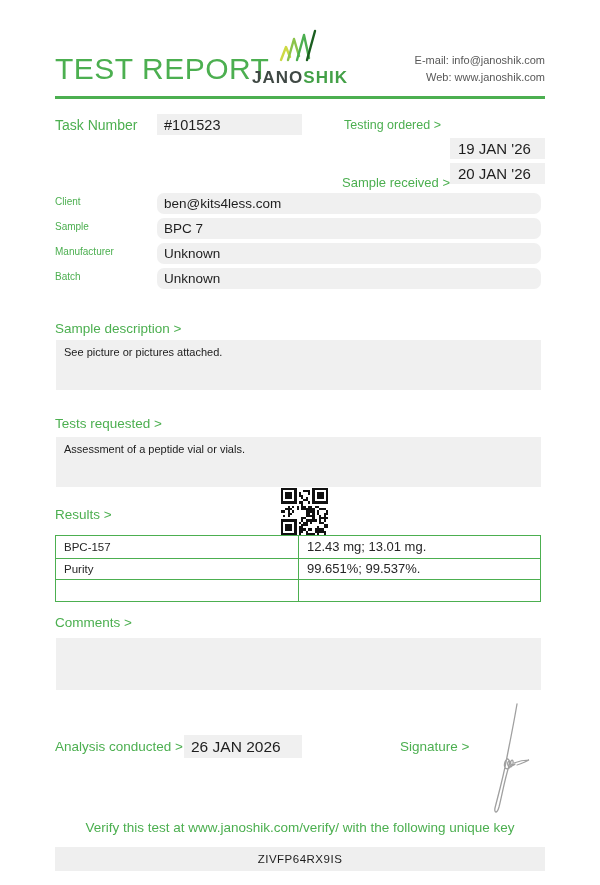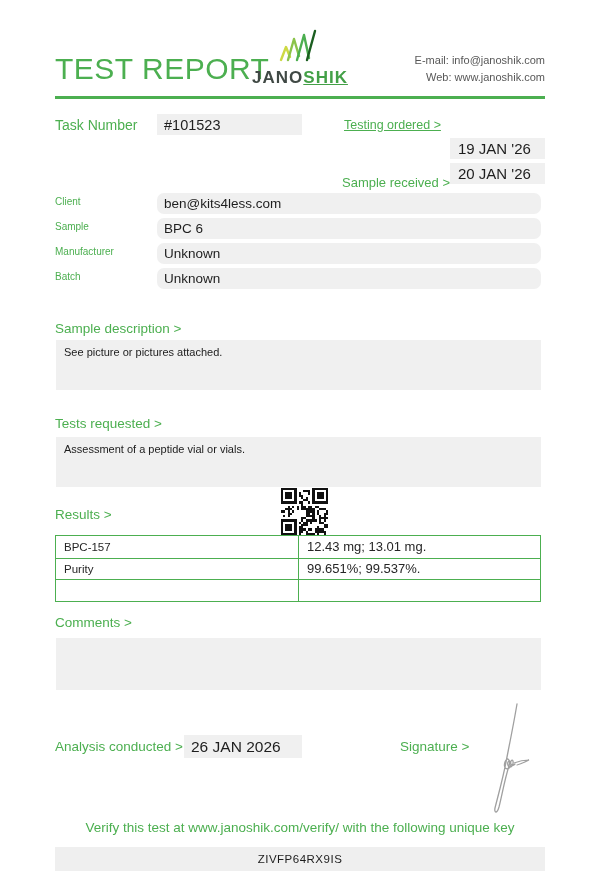--- a/index.html
+++ b/index.html
@@ -10,33 +10,33 @@
   html,body{width:600px;height:885px;background:#ffffff;overflow:hidden;}
   body{font-family:"Liberation Sans",sans-serif;color:var(--dark);position:relative;}
   .page{position:absolute;inset:0;width:600px;height:648px;background:#fff;}
   .abs{position:absolute;}
 
   .title{left:55px;top:52px;font-size:30px;letter-spacing:.5px;color:var(--green);font-weight:400;white-space:nowrap;}
 
   .logo{left:250px;top:28px;width:100px;text-align:center;}
   .logo-word{font-size:17px;font-weight:700;letter-spacing:1px;white-space:nowrap;}
   .logo-word .dk{color:var(--logo-dark);}
-  .logo-word .gr{color:#43a047;text-decoration:underline;}
+  .logo-word .gr{color:#43a047;}
 
   .contact{top:52px;left:345px;width:200px;text-align:right;font-size:11px;line-height:1.55;color:var(--contact-gray);}
 
   .rule{left:55px;top:96px;width:490px;height:3px;background:var(--green);}
 
   .lbl{color:var(--green);font-size:13px;white-space:nowrap;}
   .val-box{background:var(--box-gray);display:flex;align-items:center;padding-left:7px;font-size:13.5px;color:#1e1e1e;}
 
   .task-lbl{left:55px;top:117px;font-size:14px;}
   .task-box{left:157px;top:114px;width:145px;height:21px;font-size:14.5px;}
 
-  .date-lbl1{left:344px;top:118px;font-size:12.5px;text-decoration:underline;}
+  .date-lbl1{left:344px;top:118px;font-size:12.5px;}
   .date-lbl2{left:342px;top:143px;font-size:13px;margin-top:32px;}
   .date-box{width:95px;height:21px;font-size:15px;justify-content:flex-start;padding-left:8px;white-space:nowrap;margin-top:24px;}
   .date-box1{left:450px;top:114px;}
   .date-box2{left:450px;top:139px;}
 
   .info-lbl{left:55px;width:100px;font-size:10px;}
   .info-box{left:157px;width:384px;height:21px;border-radius:7px;}
 
   .sec-lbl{left:55px;font-size:13.5px;color:var(--green);}
   .sec-box{left:56px;width:485px;background:var(--box-gray);font-size:11px;color:#1c1c1c;padding:6px 8px;}
@@ -88,21 +88,21 @@
 
   <div class="abs lbl date-lbl1">Testing ordered  &gt;</div>
   <div class="abs val-box date-box date-box1">19 JAN '26</div>
   <div class="abs lbl date-lbl2">Sample received &gt;</div>
   <div class="abs val-box date-box date-box2">20 JAN '26</div>
 
   <div class="abs lbl info-lbl" style="top:196px">Client</div>
   <div class="abs val-box info-box" style="top:193px">ben@kits4less.com</div>
 
   <div class="abs lbl info-lbl" style="top:221px">Sample</div>
-  <div class="abs val-box info-box" style="top:218px">BPC 6</div>
+  <div class="abs val-box info-box" style="top:218px">BPC 7</div>
 
   <div class="abs lbl info-lbl" style="top:246px">Manufacturer</div>
   <div class="abs val-box info-box" style="top:243px">Unknown</div>
 
   <div class="abs lbl info-lbl" style="top:271px">Batch</div>
   <div class="abs val-box info-box" style="top:268px">Unknown</div>
 
   <div class="abs sec-lbl" style="top:321px">Sample description &gt;</div>
   <div class="abs sec-box" style="top:340px;height:50px">See picture or pictures attached.</div>
 

